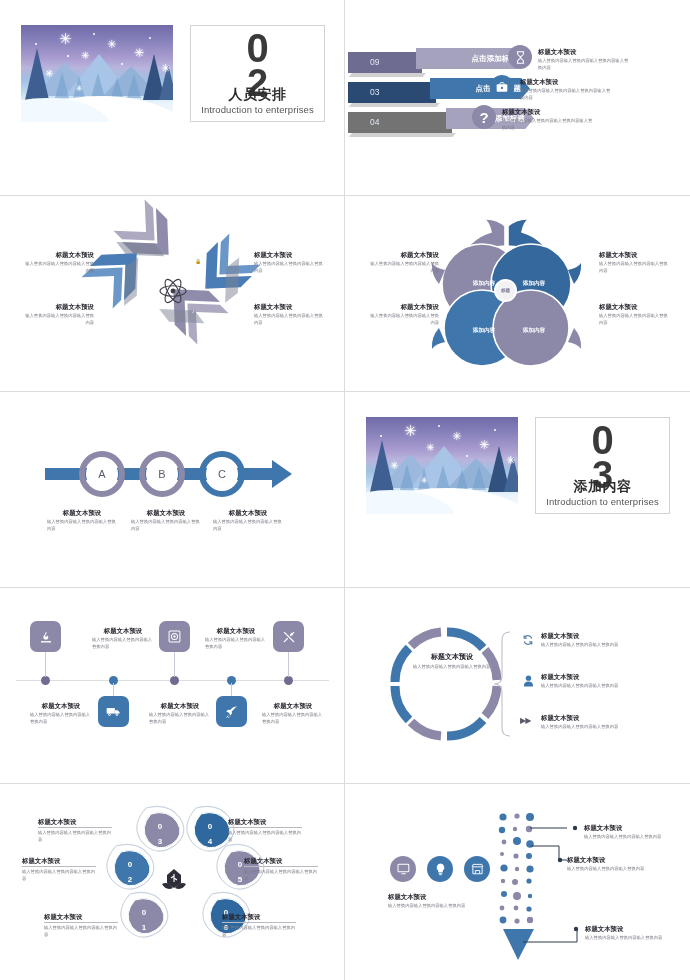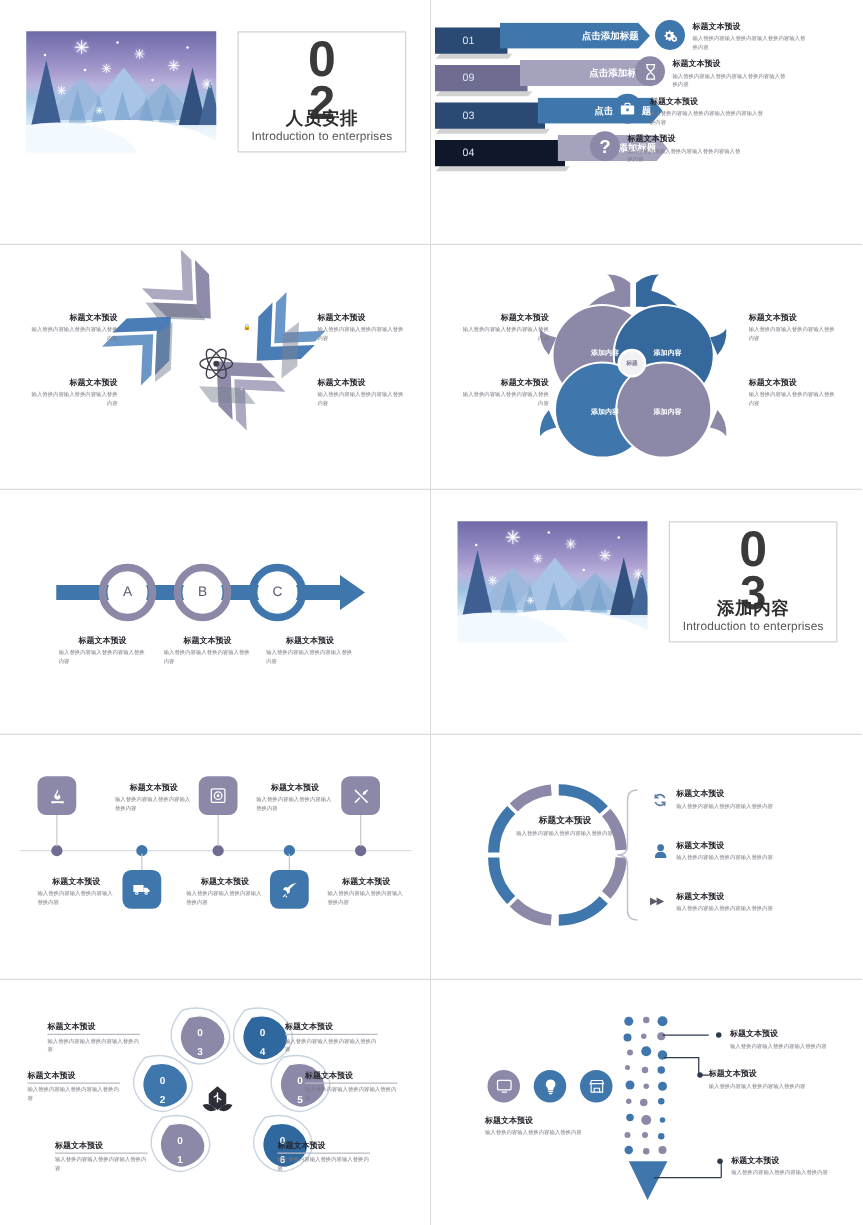--- a/index.html
+++ b/index.html
@@ -175,36 +175,20 @@
         <div class="big-idx">2</div>
         <div class="cn-title">人员安排</div>
         <div class="en-sub">Introduction to enterprises</div>
       </div>
     </div>
   </div>
 
   <div class="slide">
     <div class="stage">
 
-      <div class="banner-row" style="left:3px;top:16px;width:340px;">
-        <div class="tail shadow" style="width:58px;background:#2b4a73;">01</div>
-        <div class="arrow-chip" style="left:52px;width:120px;background:#3f77ad;clip-path:polygon(0 0,92% 0,100% 50%,92% 100%,0 100%);">点击添加标题</div>
-        <div class="icon-circ" style="left:176px;top:0;width:24px;height:24px;background:#3f77ad;">
-          <svg width="13" height="13" viewBox="0 0 24 24" fill="#fff">
-              <path d="M9.5 3.5l.5 1.9 1.6.7 1.7-1 1.4 1.4-1 1.7.7 1.6 1.9.5v2l-1.9.5-.7 1.6 1 1.7-1.4 1.4-1.7-1-1.6.7-.5 1.9h-2l-.5-1.9-1.6-.7-1.7 1L2.5 16l1-1.7-.7-1.6L.9 12.2v-2l1.9-.5.7-1.6-1-1.7 1.4-1.4 1.7 1 1.6-.7.5-1.9z" transform="translate(2,1)"></path>
-              <circle cx="9.5" cy="12" r="2.6" fill="#3f77ad"></circle>
-              <circle cx="17.5" cy="17" r="4" fill="#fff"></circle>
-              <circle cx="17.5" cy="17" r="1.7" fill="#3f77ad"></circle>
-            </svg>
-        </div>
-        <div class="txtblk" style="left:206px;top:1px;width:94px;">
-          <div class="t-h">标题文本预设</div>
-          <div class="t-b">输入替换内容输入替换内容输入替换内容输入替换内容</div>
-        </div>
-      </div>
 
       <div class="banner-row" style="left:3px;top:46px;width:340px;">
         <div class="tail shadow" style="width:74px;background:#6f6c92;">09</div>
         <div class="arrow-chip" style="left:68px;width:110px;background:#a5a2bd;clip-path:polygon(0 0,92% 0,100% 50%,92% 100%,0 100%);">点击添加标题</div>
         <div class="icon-circ" style="left:160px;top:-1px;width:24px;height:24px;background:#8b88a8;">
           <svg width="11" height="13" viewBox="0 0 14 18" fill="none" stroke="#fff" stroke-width="1.4">
               <path d="M2 1h10M2 17h10M3 1v3c0 2 4 3.5 4 5s-4 3-4 5v3M11 1v3c0 2-4 3.5-4 5s4 3 4 5v3"></path>
             </svg>
         </div>
         <div class="txtblk" style="left:190px;top:1px;width:94px;">
@@ -223,21 +207,21 @@
               <rect x="7.6" y="7.6" width="2.8" height="3.4" rx=".5" fill="#3f77ad"></rect>
             </svg>
         </div>
         <div class="txtblk" style="left:172px;top:1px;width:94px;">
           <div class="t-h">标题文本预设</div>
           <div class="t-b">输入替换内容输入替换内容输入替换内容输入替换内容</div>
         </div>
       </div>
 
       <div class="banner-row" style="left:3px;top:106px;width:340px;">
-        <div class="tail shadow" style="width:104px;background:#0f172a;">04</div>
+        <div class="tail shadow" style="width:104px;background:#737373;">04</div>
         <div class="arrow-chip" style="left:98px;width:88px;background:#a5a2bd;clip-path:polygon(0 0,90% 0,100% 50%,90% 100%,0 100%);">点击添加标题</div>
         <div class="icon-circ" style="left:124px;top:-1px;width:24px;height:24px;background:#8b88a8;font-size:15px;font-weight:bold;">?</div>
         <div class="txtblk" style="left:154px;top:1px;width:94px;">
           <div class="t-h">标题文本预设</div>
           <div class="t-b">输入替换内容输入替换内容输入替换内容输入替换内容</div>
         </div>
       </div>
     </div>
   </div>
 

